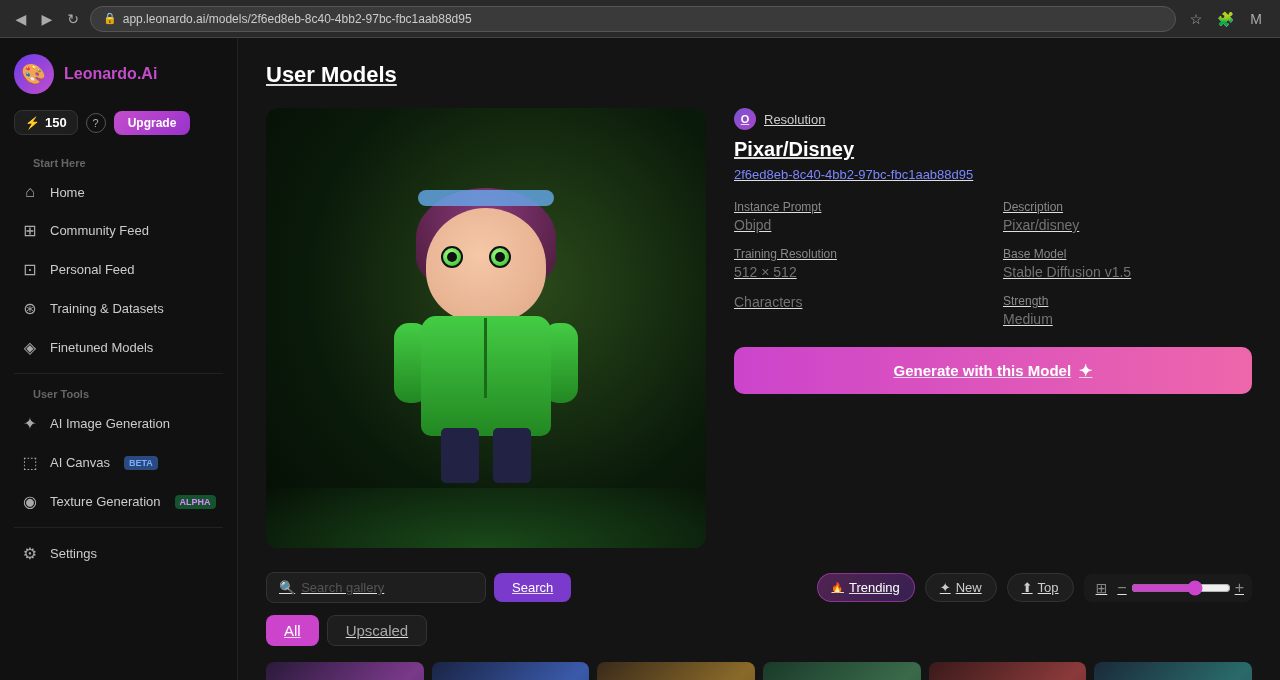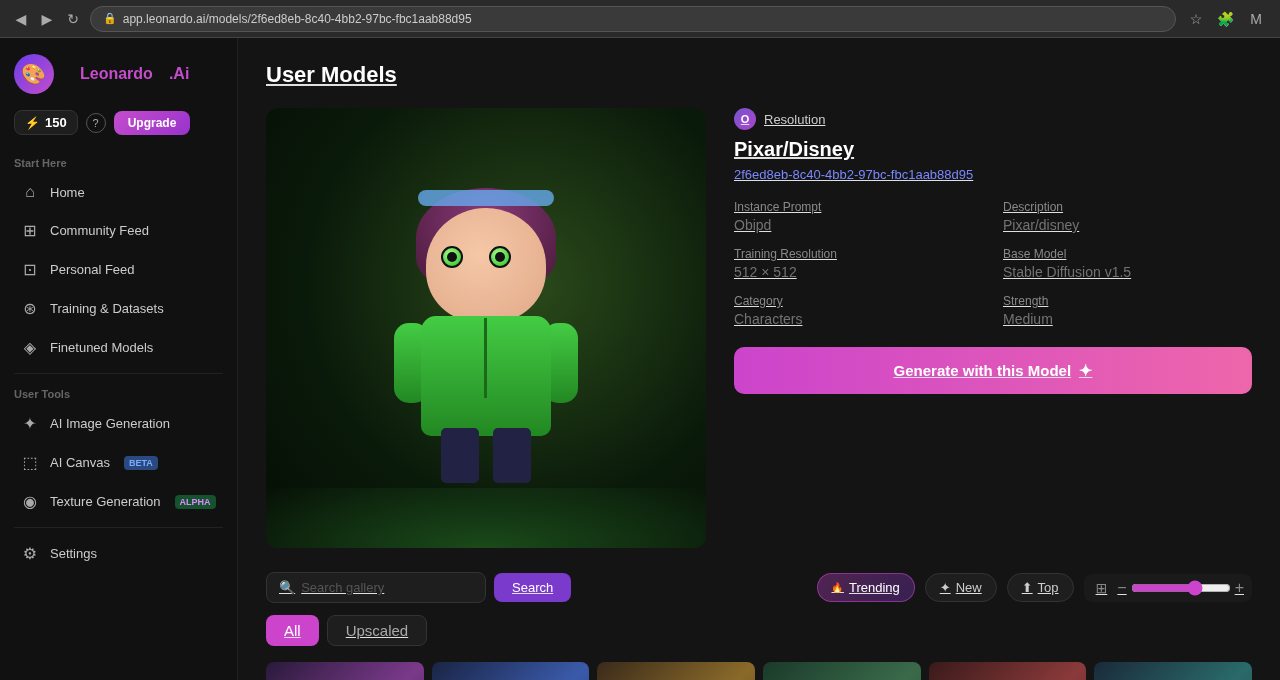--- a/index.html
+++ b/index.html
@@ -74,21 +74,21 @@
       gap: 10px;
     }
     .logo-avatar {
       width: 40px; height: 40px;
       border-radius: 50%;
       background: linear-gradient(135deg, #6a3de8, #c44dcc);
       display: flex; align-items: center; justify-content: center;
       font-size: 18px; overflow: hidden;
     }
     .logo-text { font-size: 16px; font-weight: 600; color: #fff; }
-    .logo-text span { color: #c44dcc; margin-left: 16px; }
+    .logo-text span { color: #c44dcc; }
 
     .token-bar {
       padding: 0 14px 14px;
       display: flex;
       align-items: center;
       gap: 8px;
     }
     .token-count {
       background: #1e1e1e;
       border: 1px solid #333;
@@ -122,20 +122,21 @@
       font-weight: 600;
       cursor: pointer;
     }
 
     .sidebar-section-label {
       padding: 8px 14px 4px;
       font-size: 11px;
       font-weight: 600;
       color: #666;
       text-transform: none;
+      margin-left: 19px;
     }
 
     .sidebar-item {
       display: flex;
       align-items: center;
       gap: 10px;
       padding: 9px 14px;
       cursor: pointer;
       border-radius: 6px;
       margin: 1px 6px;
@@ -555,21 +556,20 @@
           </div>
           <div>
             <div class="info-field-label">Training Resolution</div>
             <div class="info-field-value">512 × 512</div>
           </div>
           <div>
             <div class="info-field-label">Base Model</div>
             <div class="info-field-value">Stable Diffusion v1.5</div>
           </div>
           <div>
-            <div class="info-field-label">Category</div>
             <div class="info-field-value">Characters</div>
           </div>
           <div>
             <div class="info-field-label">Strength</div>
             <div class="info-field-value">Medium</div>
           </div>
         </div>
 
         <button class="generate-btn">
           <span>Generate with this Model</span>

